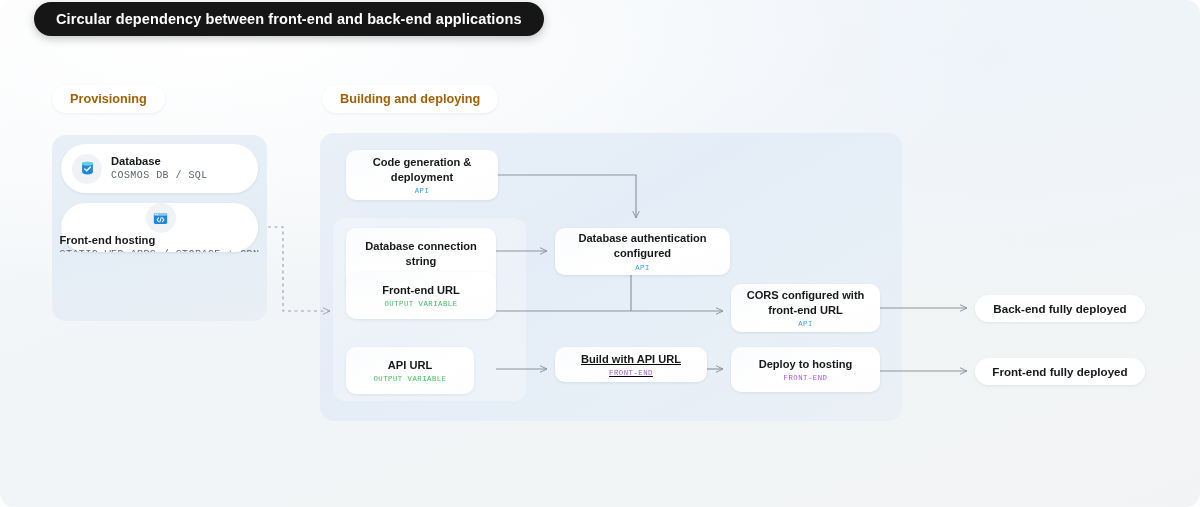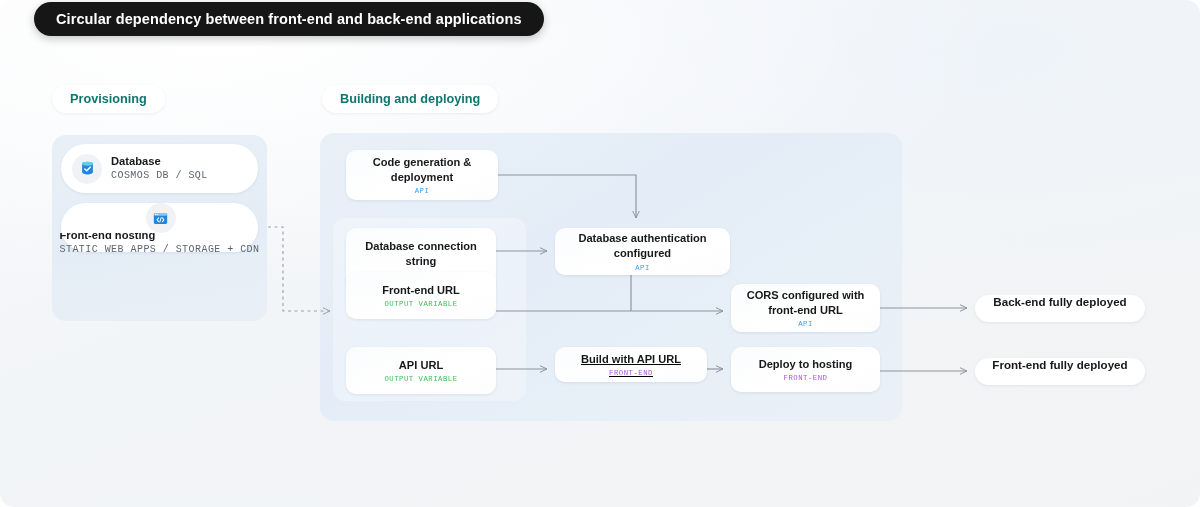--- a/index.html
+++ b/index.html
@@ -30,21 +30,21 @@
     white-space:nowrap;
     box-shadow:0 3px 10px rgba(0,0,0,.22);
   }
 
   
   .pill-label{
     position:absolute;
     height:28px;display:flex;align-items:center;
     padding:0 18px;
     background:#ffffff;border-radius:14px;
-    font-size:12.7px;font-weight:600;color:#0f766e;
+    font-size:12.7px;font-weight:600;color:#a16207;
     white-space:nowrap;
     box-shadow:0 1px 3px rgba(20,40,70,.07);
     justify-content:flex-end;
   }
   #lbl-prov{left:52px;top:85px;}
   #lbl-build{left:322px;top:85px;}
 
   
   .prov-panel{
     position:absolute;left:52px;top:135px;
@@ -62,21 +62,21 @@
   .prov-card.c1{top:9px;}
   .prov-card.c2{top:68px;flex-direction:column;}
   .prov-card.c3{top:127px;}
   .ico-wrap{
     width:30px;height:30px;margin-left:11px;margin-right:9px;
     border-radius:50%;
     background:#f0f2f5;
     display:flex;align-items:center;justify-content:center;
     flex:0 0 auto;
   }
-  .prov-text{display:flex;flex-direction:column;justify-content:center;overflow:hidden;}
+  .prov-text{display:flex;flex-direction:column;justify-content:flex-start;overflow:hidden;}
   .prov-title{font-size:11.2px;font-weight:700;color:#17181a;line-height:1.25;}
   .prov-sub{
     font-family:"Liberation Mono", monospace;
     font-size:10px;color:#5d6570;letter-spacing:.45px;
     line-height:1.35;margin-top:1px;white-space:nowrap;
   }
 
   
   .build-panel{
     position:absolute;left:320px;top:133px;
@@ -108,30 +108,30 @@
     font-size:7.3px;letter-spacing:.5px;margin-top:3px;white-space:nowrap;
   }
   .tag-api{color:#3b9eea;}
   .tag-var{color:#3dbd5c;}
   .tag-fe{color:#a855d8;}
 
   
   #n-codegen  {left:346px;top:150px;width:152px;height:50px;}
   #n-dbconn   {left:346px;top:228px;width:150px;height:62px;}
   #n-feurl    {left:346px;top:272px;width:150px;height:47px;}
-  #n-apiurl   {left:346px;top:347px;width:150px;height:47px;}
+  #n-apiurl   {left:346px;top:347px;width:128px;height:47px;}
   #n-dbauth   {left:555px;top:228px;width:175px;height:47px;}
   #n-build    {left:555px;top:347px;width:152px;height:35px;text-decoration:underline;}
   #n-cors     {left:731px;top:284px;width:149px;height:48px;}
   #n-deploy   {left:731px;top:347px;width:149px;height:45px;}
 
   
   .result-pill{
     position:absolute;
-    height:27px;display:flex;align-items:flex-start;justify-content:center;
+    height:27px;display:flex;align-items:center;justify-content:center;
     background:#ffffff;border-radius:14px;
     font-size:11.6px;font-weight:600;color:#17181a;
     white-space:nowrap;padding:0 16px;
     box-shadow:0 1px 3px rgba(25,50,90,.08);
   }
   #r-back{left:975px;top:295px;width:170px;box-sizing:border-box;}
   #r-front{left:975px;top:358px;width:170px;box-sizing:border-box;}
 
   
   .wires{position:absolute;left:0;top:0;width:1200px;height:507px;pointer-events:none;}

